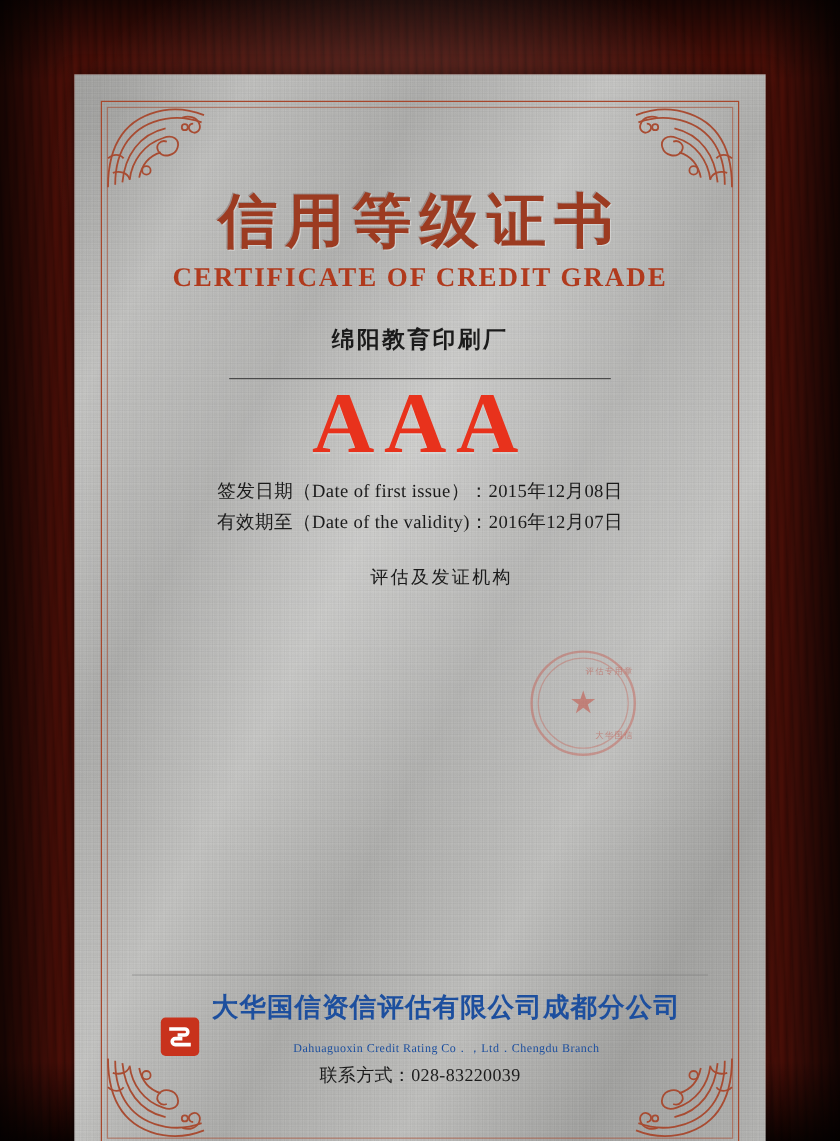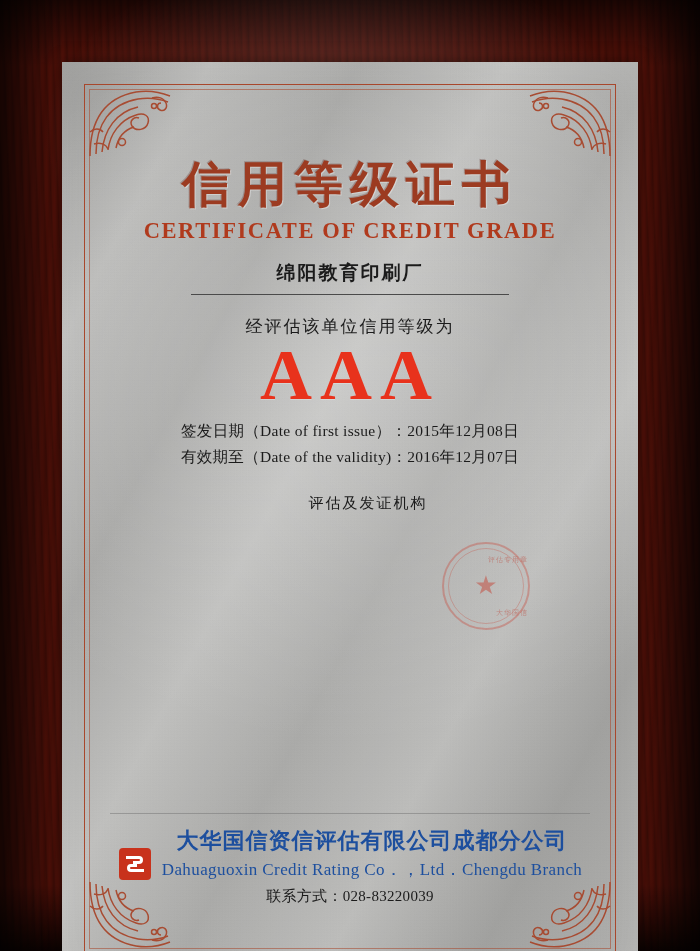--- a/index.html
+++ b/index.html
@@ -144,24 +144,24 @@
     color: #b03a1d;
   }
   #serial {
     margin-top: 16px;
     font-size: 16.5px;
     letter-spacing: 1px;
     color: #26282b;
   }
 
   #unit-line {
-    margin: 16px auto 0;
+    margin: 26px auto 0;
     width: 318px;
     border-bottom: 1.2px solid #4a4a4a;
-    padding-bottom: 8px;
+    padding-bottom: 19px;
   }
   #unit-name {
     font-size: 19px;
     font-weight: 700;
     letter-spacing: 2px;
     color: #1b1b1b;
   }
 
   #statement {
     margin-top: 20px;
@@ -261,22 +261,22 @@
   #agency-logo svg { display:block; width:100%; height:100%; }
   #agency-names { text-align: center; }
   #agency-cn {
     font-size: 22px;
     font-weight: 700;
     letter-spacing: 1px;
     color: #1d4f9e;
     font-family: "DejaVu Serif", "Liberation Serif", serif;
   }
   #agency-en {
-    margin-top: 2px;
-    font-size: 17px;
+    margin-top: 12px;
+    font-size: 10px;
     letter-spacing: .4px;
     color: #1d4f9e;
     font-family: "Liberation Serif", serif;
   }
   #agency-addr {
     margin-top: 12px;
     font-size: 15px;
     color: #1b1b1b;
     letter-spacing: .3px;
   }
@@ -358,21 +358,20 @@
     </div>
 
     <div id="content">
       <div id="title-cn">信用等级证书</div>
       <div id="title-en">CERTIFICATE OF CREDIT GRADE</div>
 
       <div id="unit-line">
         <div id="unit-name">绵阳教育印刷厂</div>
       </div>
 
-      <div id="statement">经评估该单位信用等级为</div>
 
       <div id="grade">AAA</div>
 
       <div class="date-row">签发日期（Date of first issue）：2015年12月08日</div>
       <div class="date-row second">有效期至（Date of the validity)：2016年12月07日</div>
 
       <div id="issuer-label">评估及发证机构</div>
     </div>
 
     <div id="seal">

